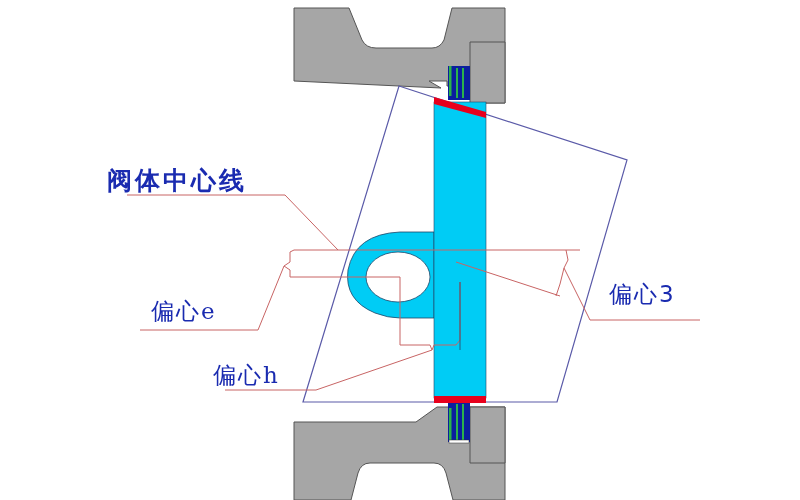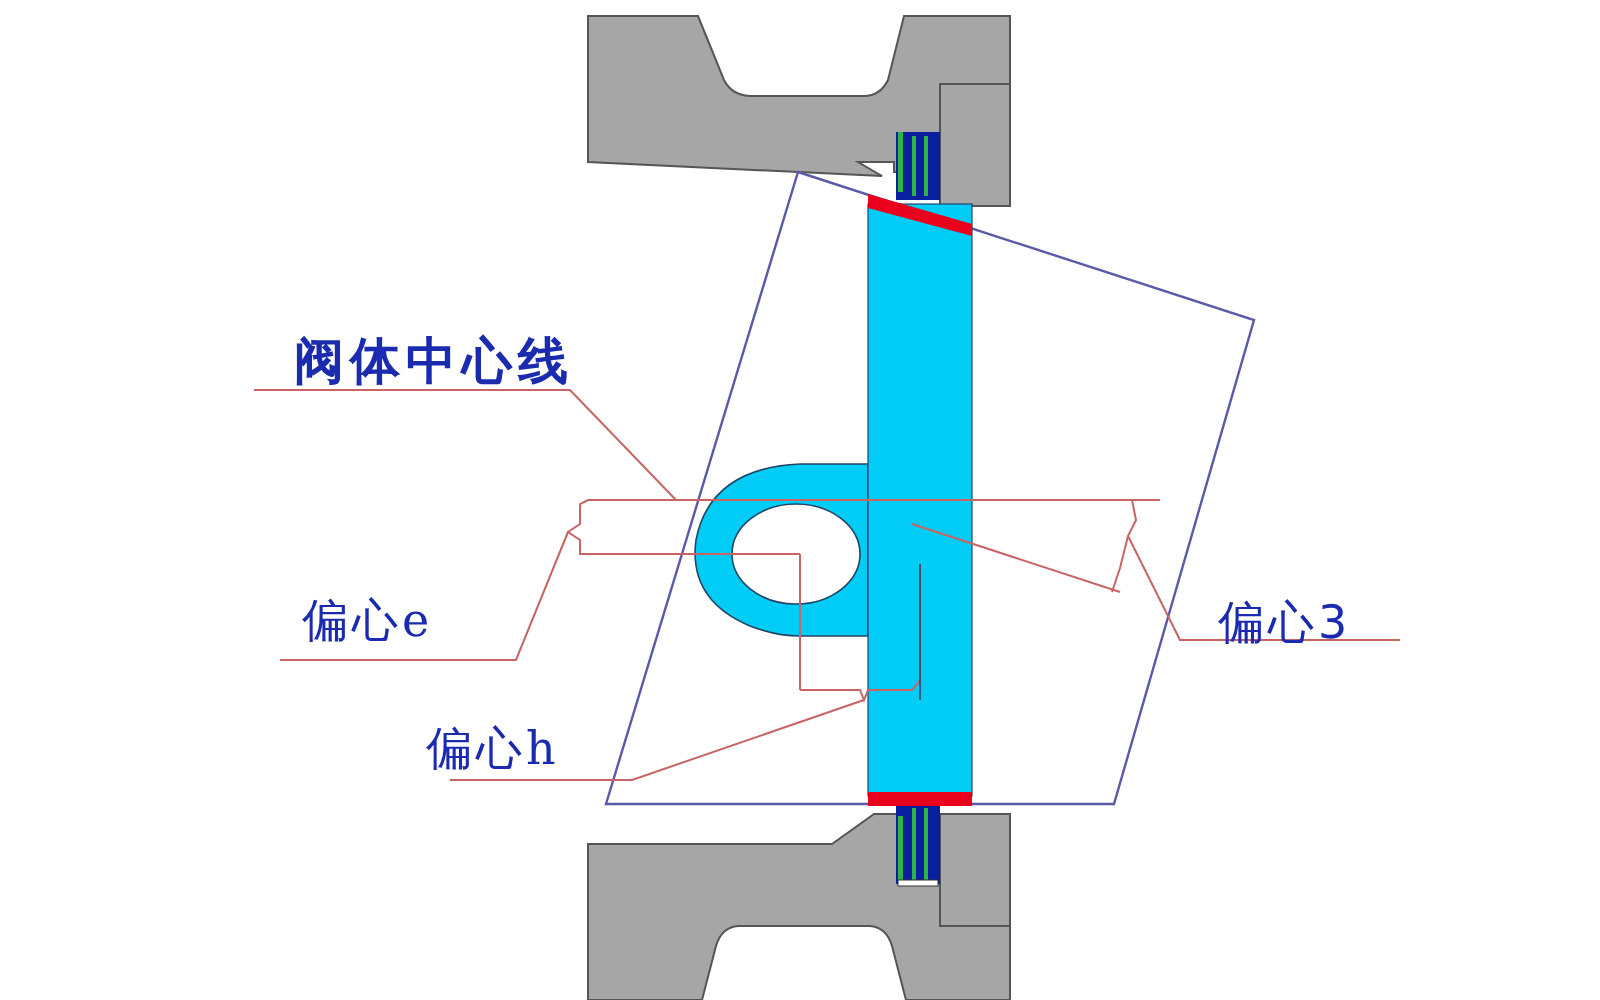--- a/index.html
+++ b/index.html
@@ -5,21 +5,21 @@
     html, body { margin: 0; padding: 0; background: #ffffff; }
     body { width: 800px; height: 500px; position: relative; overflow: hidden; }
     #canvas { position: absolute; left: 0; top: 0; width: 800px; height: 500px; }
     .label {
       position: absolute;
       font-family: "DejaVu Sans", sans-serif;
       color: #1a2bb0;
       white-space: nowrap;
       line-height: 1;
     }
-    .label-title { font-size: 25px; letter-spacing: 3px; font-weight: bold; margin-left: 40px; }
+    .label-title { font-size: 25px; letter-spacing: 3px; font-weight: bold; }
     .label-small { font-size: 23px; letter-spacing: 2px; }
     .latin { font-family: "DejaVu Serif", serif; }
   </style>
 </head>
 <body>
 
 <svg id="canvas" viewBox="0 0 800 500" xmlns="http://www.w3.org/2000/svg">
 
   <path d="M294,8 L349,8 L362,40 Q366,48 376,48 L432,48 Q440,48 444,40 L452,8 L505,8 L505,103 L474,103 L474,86 L447,86 L447,81 L429,81 L441,88 L294,81 Z" fill="#a6a6a6" stroke="#555" stroke-width="1"></path>
   <path d="M470,42 L505,42 L505,103 L470,103 Z" fill="#a6a6a6" stroke="#555" stroke-width="1"></path>
@@ -78,15 +78,15 @@
 <div class="label label-title" style="left:107px; top:168px;">阀体中心线</div>
 
 <div class="label label-small" style="left:151px; top:300px;">
   <span>偏心</span><span class="latin">e</span>
 </div>
 
 <div class="label label-small" style="left:213px; top:364px;">
   <span>偏心</span><span class="latin">h</span>
 </div>
 
-<div class="label label-small" style="left:609px; top:301px;">
+<div class="label label-small" style="left:609px; top:283px;">
   <span>偏心</span><span>3</span>
 </div>
 
 </body></html>

